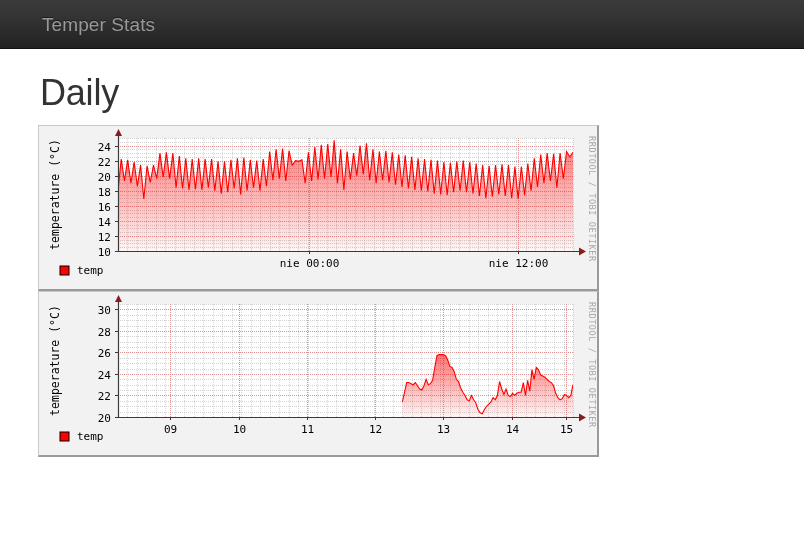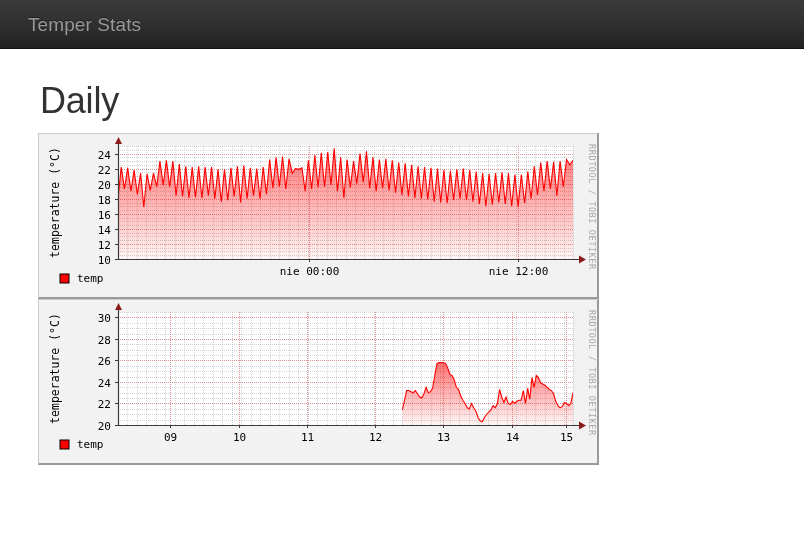--- a/index.html
+++ b/index.html
@@ -21,29 +21,29 @@
     background: linear-gradient(to bottom, #3b3b3b 0%, #313131 45%, #222222 100%);
     border-bottom: 1px solid #111111;
     box-sizing: border-box;
     display: flex;
     align-items: center;
   }
   .navbar-brand {
     color: #999999;
     font-size: 19px;
     font-family: "Liberation Sans", sans-serif;
-    padding-left: 28px;
+    padding-left: 42px;
     letter-spacing: 0.1px;
     line-height: 1;
     text-shadow: 0 -1px 0 rgba(0,0,0,0.45);
   }
 
   
   .content {
-    padding: 8px 0 0 38px;
+    padding: 0 0 0 38px;
   }
   h2.section-title {
     font-family: "Liberation Sans", sans-serif;
     font-size: 36px;
     font-weight: normal;
     color: #333333;
     margin: 0;
     padding: 25px 0 13px 2px;
     line-height: 1.05;
     letter-spacing: -0.2px;

